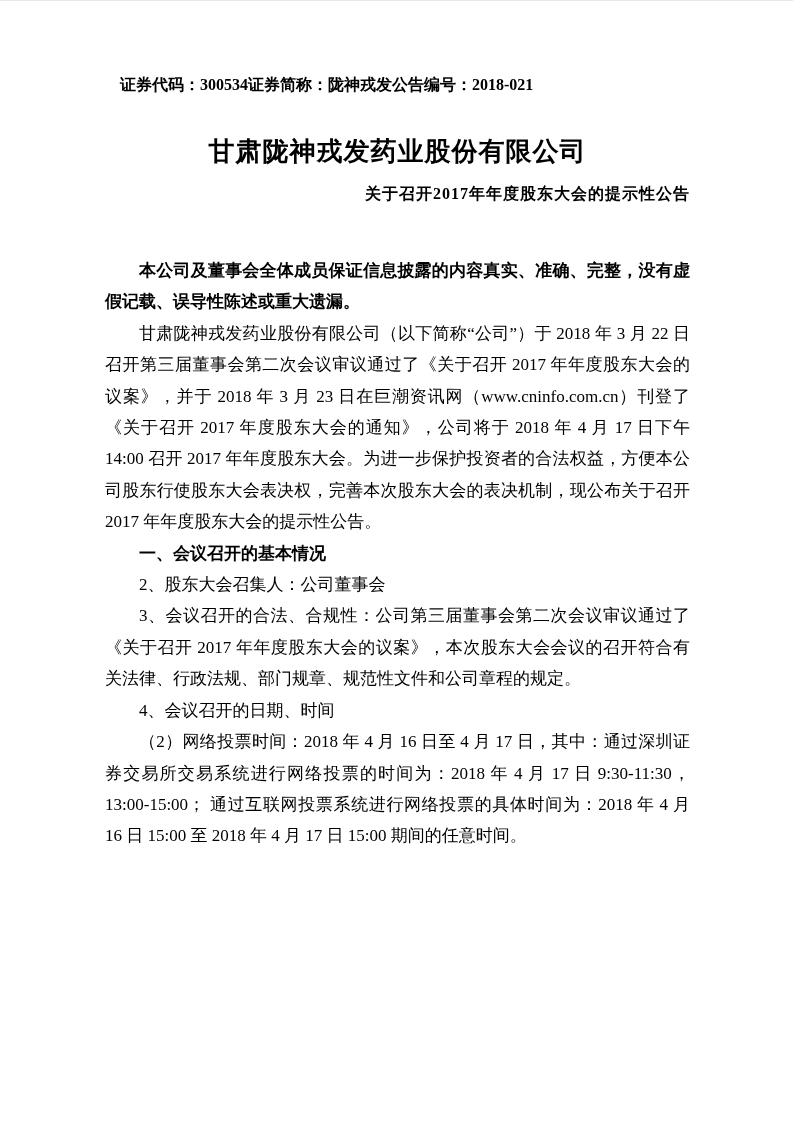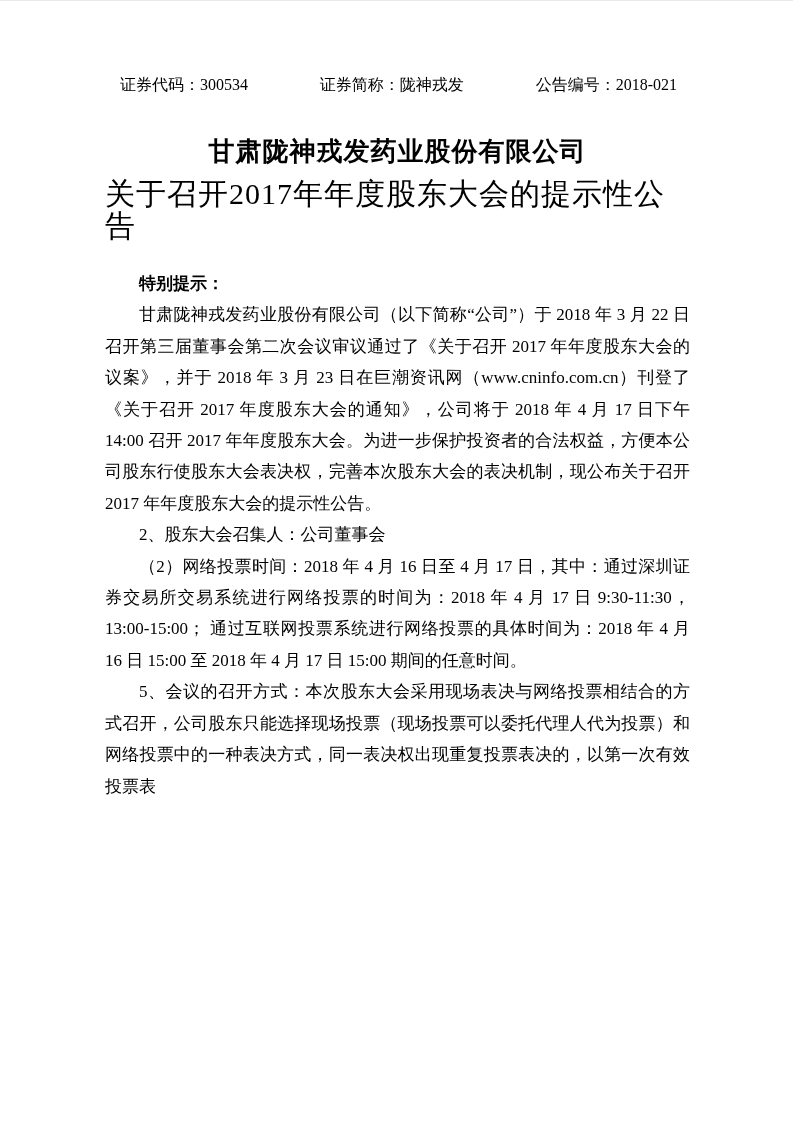--- a/index.html
+++ b/index.html
@@ -15,40 +15,40 @@
     background: #ffffff;
     color: #000000;
     font-family: "Liberation Serif", "DejaVu Serif", serif;
     box-sizing: border-box;
     padding: 73px 103px 0 105px;
     overflow: hidden;
     border-top: 1px solid #e8e8e8;
   }
   .doc-header {
     display: flex;
-    justify-content: space-between;
     align-items: baseline;
     font-size: 16px;
     line-height: 22px;
     padding: 0 13px 0 15px;
     white-space: nowrap;
+    font-weight: bold;
   }
   .doc-title {
     margin: 40px 0 0 0;
     text-align: center;
     font-size: 26px;
     font-weight: bold;
     line-height: 32px;
     letter-spacing: 1px;
   }
   .doc-subtitle {
     margin: 10px 0 0 0;
-    text-align: left;
-    font-size: 30px;
-    font-weight: normal;
+    text-align: right;
+    font-size: 16px;
+    font-weight: bold;
     line-height: 32px;
     letter-spacing: 1px;
   }
   .para {
     margin: 0;
     font-size: 17px;
     line-height: 31.4px;
     text-indent: 2em;
     text-align: justify;
   }
@@ -63,21 +63,23 @@
 
   <div class="doc-header">
     <span>证券代码：300534</span>
     <span>证券简称：陇神戎发</span>
     <span>公告编号：2018-021</span>
   </div>
 
   <h1 class="doc-title">甘肃陇神戎发药业股份有限公司</h1>
   <h2 class="doc-subtitle">关于召开2017年年度股东大会的提示性公告</h2>
 
+  <p class="para bold disclaimer">本公司及董事会全体成员保证信息披露的内容真实、准确、完整，没有虚假记载、误导性陈述或重大遗漏。</p>
 
-  <p class="para bold special-heading">特别提示：</p>
   <p class="para">甘肃陇神戎发药业股份有限公司（以下简称“公司”）于 2018 年 3 月 22 日召开第三届董事会第二次会议审议通过了《关于召开 2017 年年度股东大会的议案》，并于 2018 年 3 月 23 日在巨潮资讯网（www.cninfo.com.cn）刊登了《关于召开 2017 年度股东大会的通知》，公司将于 2018 年 4 月 17 日下午 14:00 召开 2017 年年度股东大会。为进一步保护投资者的合法权益，方便本公司股东行使股东大会表决权，完善本次股东大会的表决机制，现公布关于召开 2017 年年度股东大会的提示性公告。</p>
 
+  <p class="para bold">一、会议召开的基本情况</p>
   <p class="para">2、股东大会召集人：公司董事会</p>
+  <p class="para">3、会议召开的合法、合规性：公司第三届董事会第二次会议审议通过了《关于召开 2017 年年度股东大会的议案》，本次股东大会会议的召开符合有关法律、行政法规、部门规章、规范性文件和公司章程的规定。</p>
+  <p class="para">4、会议召开的日期、时间</p>
   <p class="para">（2）网络投票时间：2018 年 4 月 16 日至 4 月 17 日，其中：通过深圳证券交易所交易系统进行网络投票的时间为：2018 年 4 月 17 日 9:30-11:30，13:00-15:00； 通过互联网投票系统进行网络投票的具体时间为：2018 年 4 月 16 日 15:00 至 2018 年 4 月 17 日 15:00 期间的任意时间。</p>
-  <p class="para">5、会议的召开方式：本次股东大会采用现场表决与网络投票相结合的方式召开，公司股东只能选择现场投票（现场投票可以委托代理人代为投票）和网络投票中的一种表决方式，同一表决权出现重复投票表决的，以第一次有效投票表</p>
 
 </div>
 
 </body></html>

